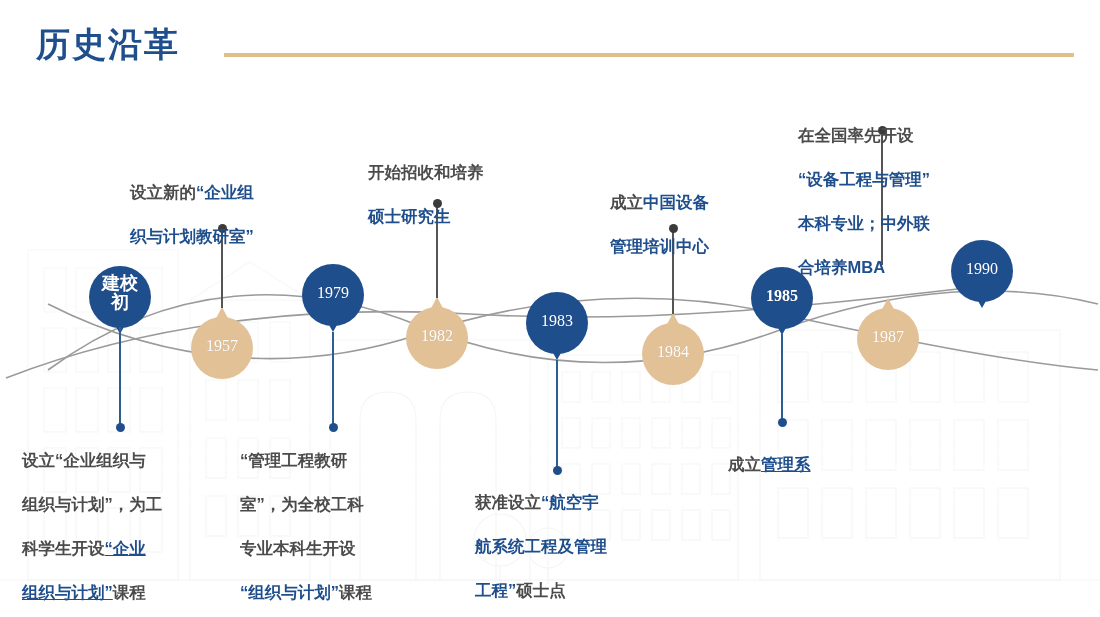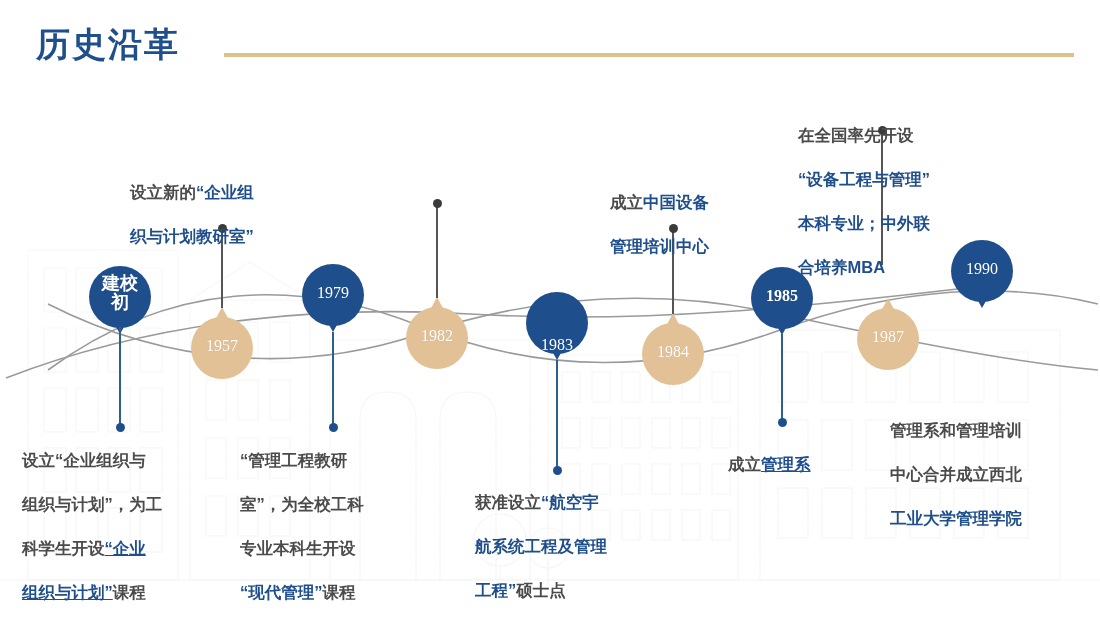--- a/index.html
+++ b/index.html
@@ -303,35 +303,39 @@
     <div class="pin-shape-down"></div>
     <div class="pin-tip-down"></div>
     <div class="pin-label" style="top:21px;">1979</div>
   </div>
   <div class="stem down" style="left:332px; top:332px; height:95px;"></div>
   <div class="stem-dot down" style="left:328.5px; top:423px;"></div>
   <div class="callout" style="left:240px; top:428px; width:190px;">
     <span class="muted">“管理工程教研</span><br>
     <span class="muted">室”，为全校工科</span><br>
     <span class="muted">专业本科生开设</span><br>
-    <span>“现代管理”</span><span class="muted">课程</span>
+    <span>“组织与计划”</span><span class="muted">课程</span>
   </div>
 
   <div class="marker" style="left:437px; top:297px;">
     <div class="pin-tip-up"></div>
     <div class="pin-shape-up"></div>
     <div class="pin-label" style="top:31px;">1982</div>
   </div>
   <div class="stem up" style="left:436px; top:203px; height:95px;"></div>
   <div class="stem-dot up" style="left:432.5px; top:199px;"></div>
+  <div class="callout" style="left:368px; top:140px; width:180px;">
+    <span class="muted">开始招收和培养</span><br>
+    <span>硕士研究生</span>
+  </div>
 
   <div class="marker" style="left:557px; top:292px;">
     <div class="pin-shape-down"></div>
     <div class="pin-tip-down"></div>
-    <div class="pin-label" style="top:21px;margin-top:24px;">1983</div>
+    <div class="pin-label" style="top:21px;">1983</div>
   </div>
   <div class="stem down" style="left:556px; top:360px; height:110px;"></div>
   <div class="stem-dot down" style="left:552.5px; top:466px;"></div>
   <div class="callout" style="left:475px; top:470px; width:190px;">
     <span class="muted">获准设立</span><span>“航空宇</span><br>
     <span>航系统工程及管理</span><br>
     <span>工程”</span><span class="muted">硕士点</span>
   </div>
 
   <div class="marker" style="left:673px; top:313px;">
@@ -354,25 +358,20 @@
   <div class="stem down" style="left:781px; top:334px; height:88px;"></div>
   <div class="stem-dot down" style="left:777.5px; top:418px;"></div>
   <div class="callout" style="left:728px; top:432px; width:170px;">
     <span class="muted">成立</span><span class="ul">管理系</span>
   </div>
 
   <div class="marker" style="left:888px; top:298px;">
     <div class="pin-tip-up"></div>
     <div class="pin-shape-up"></div>
     <div class="pin-label" style="top:31px;">1987</div>
-  </div>
-  <div class="callout" style="left:890px; top:398px; width:190px;">
-    <span class="muted">管理系和管理培训</span><br>
-    <span class="muted">中心合并成立西北</span><br>
-    <span>工业大学管理学院</span>
   </div>
 
   <div class="marker" style="left:982px; top:240px;">
     <div class="pin-shape-down"></div>
     <div class="pin-tip-down"></div>
     <div class="pin-label" style="top:21px;">1990</div>
   </div>
   <div class="stem up" style="left:881px; top:130px; height:135px;"></div>
   <div class="stem-dot up" style="left:877.5px; top:126px;"></div>
   <div class="callout" style="left:798px; top:103px; width:200px;">

